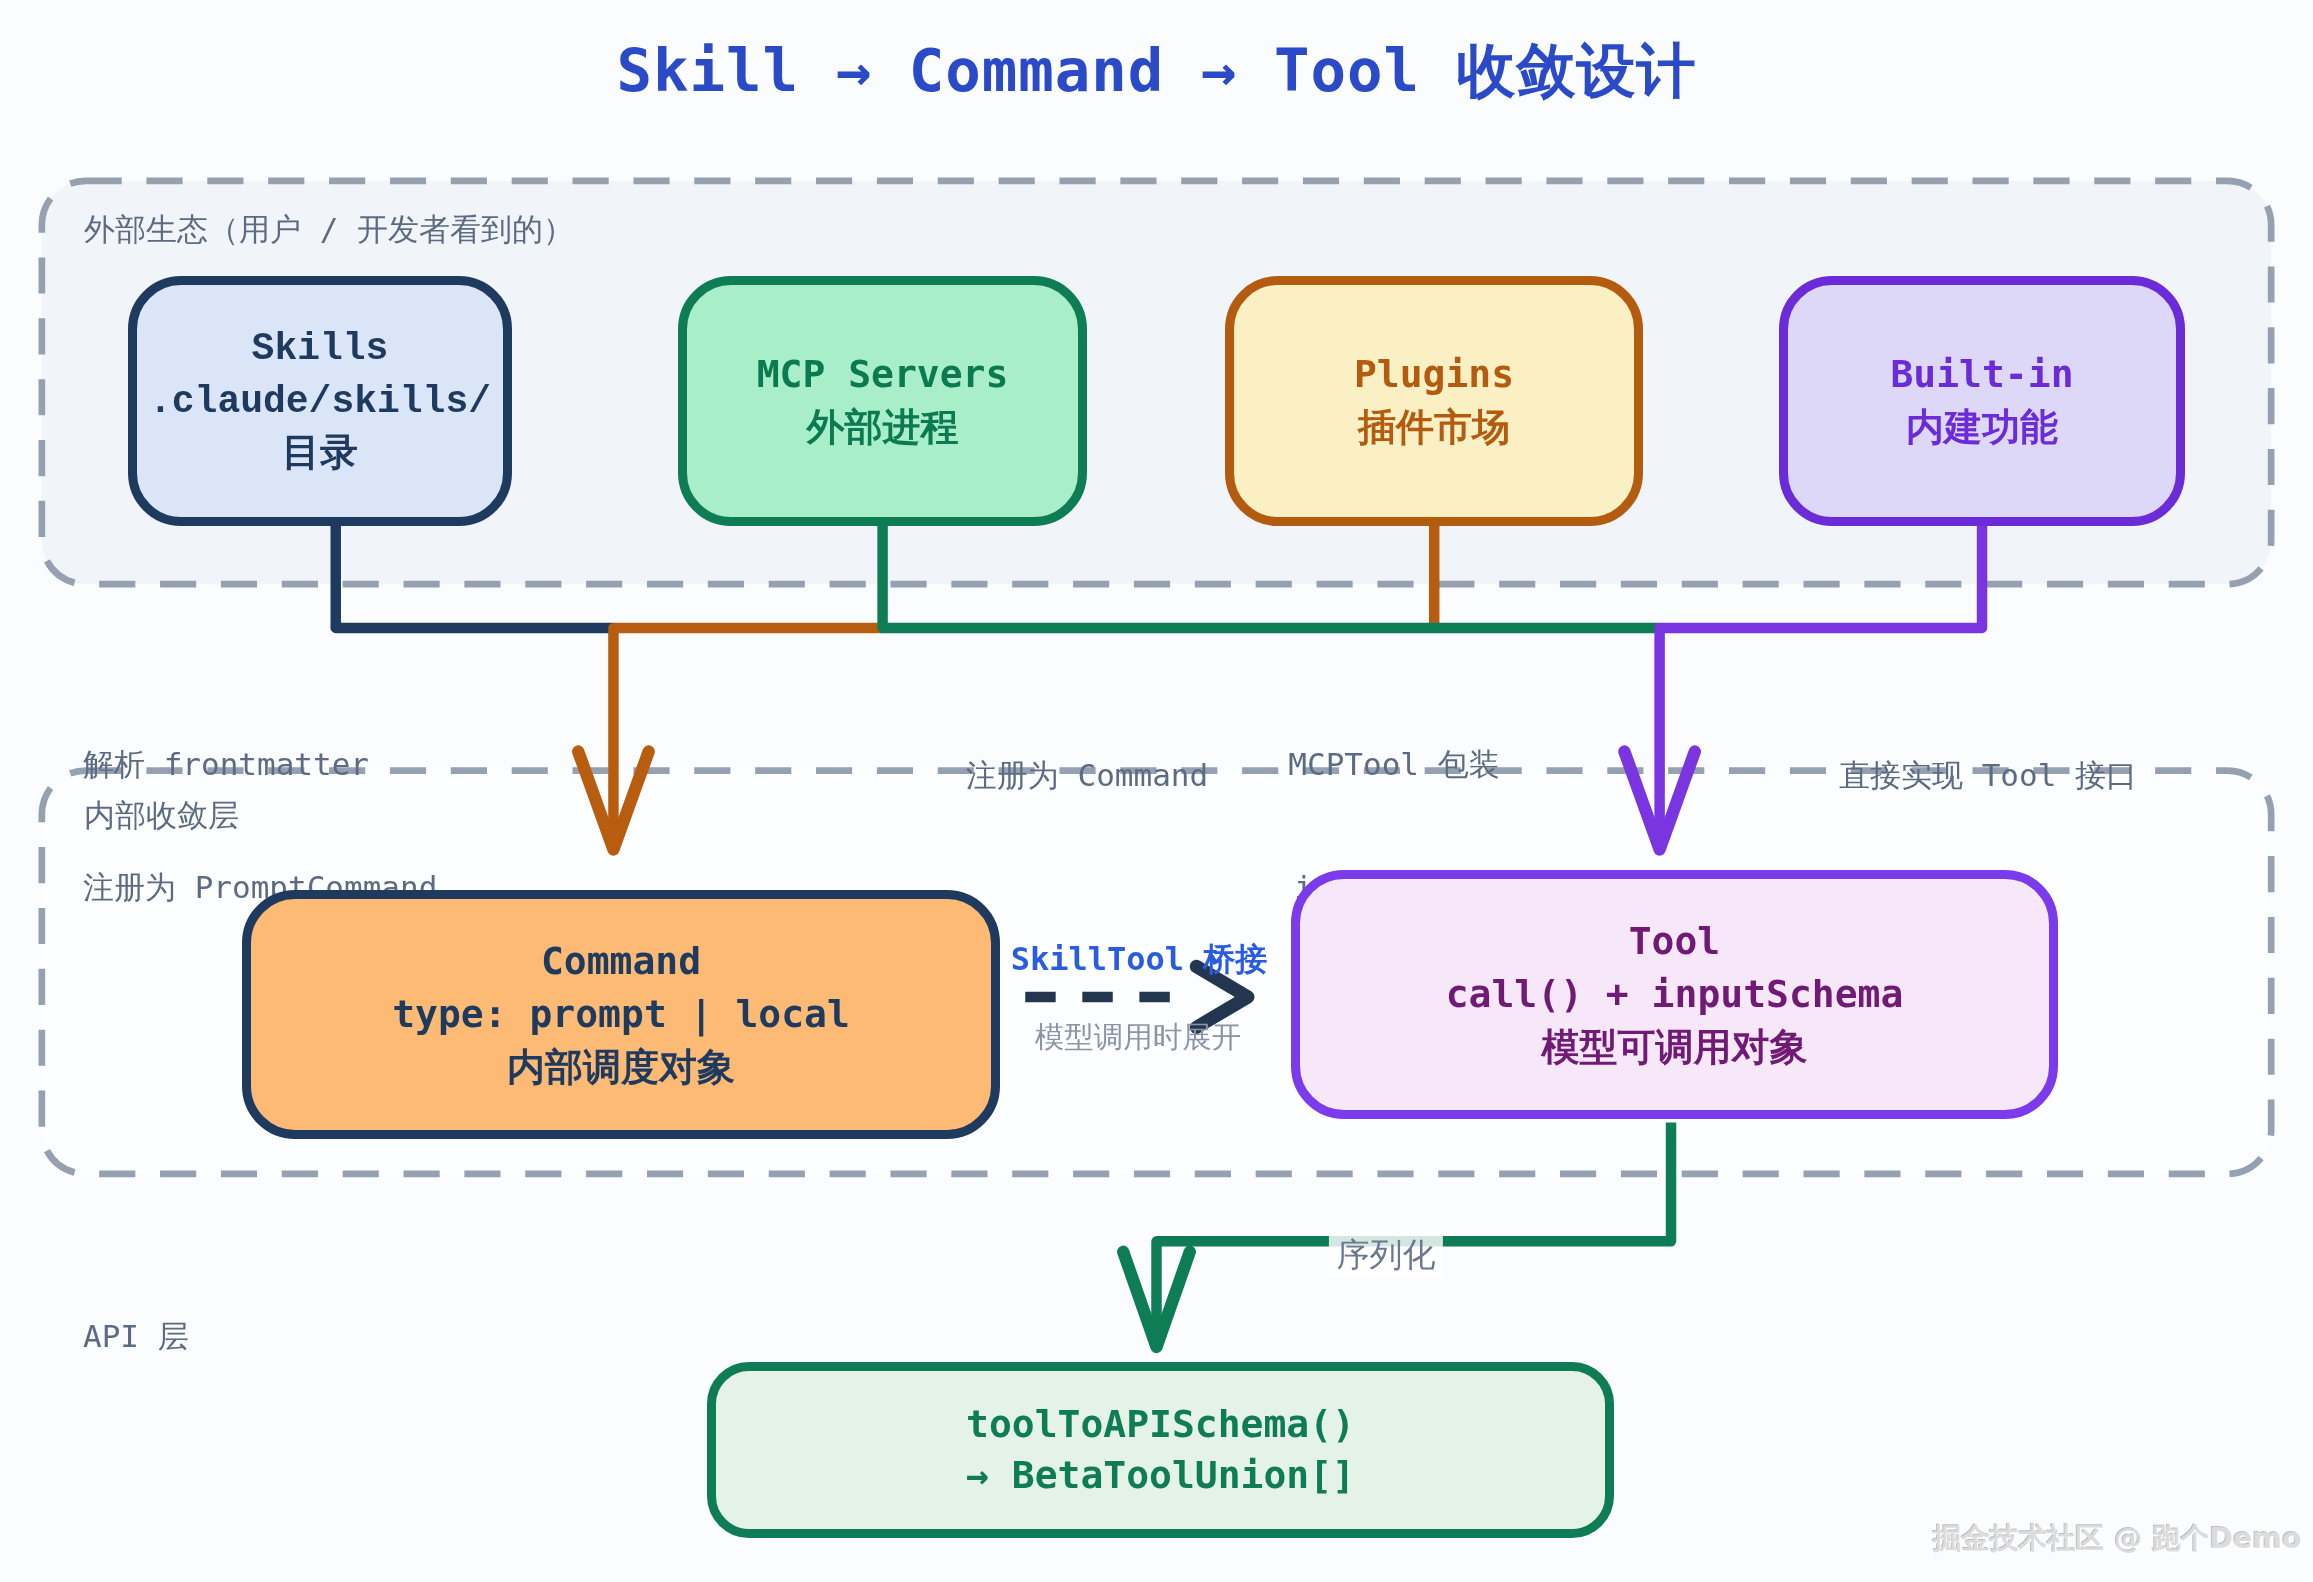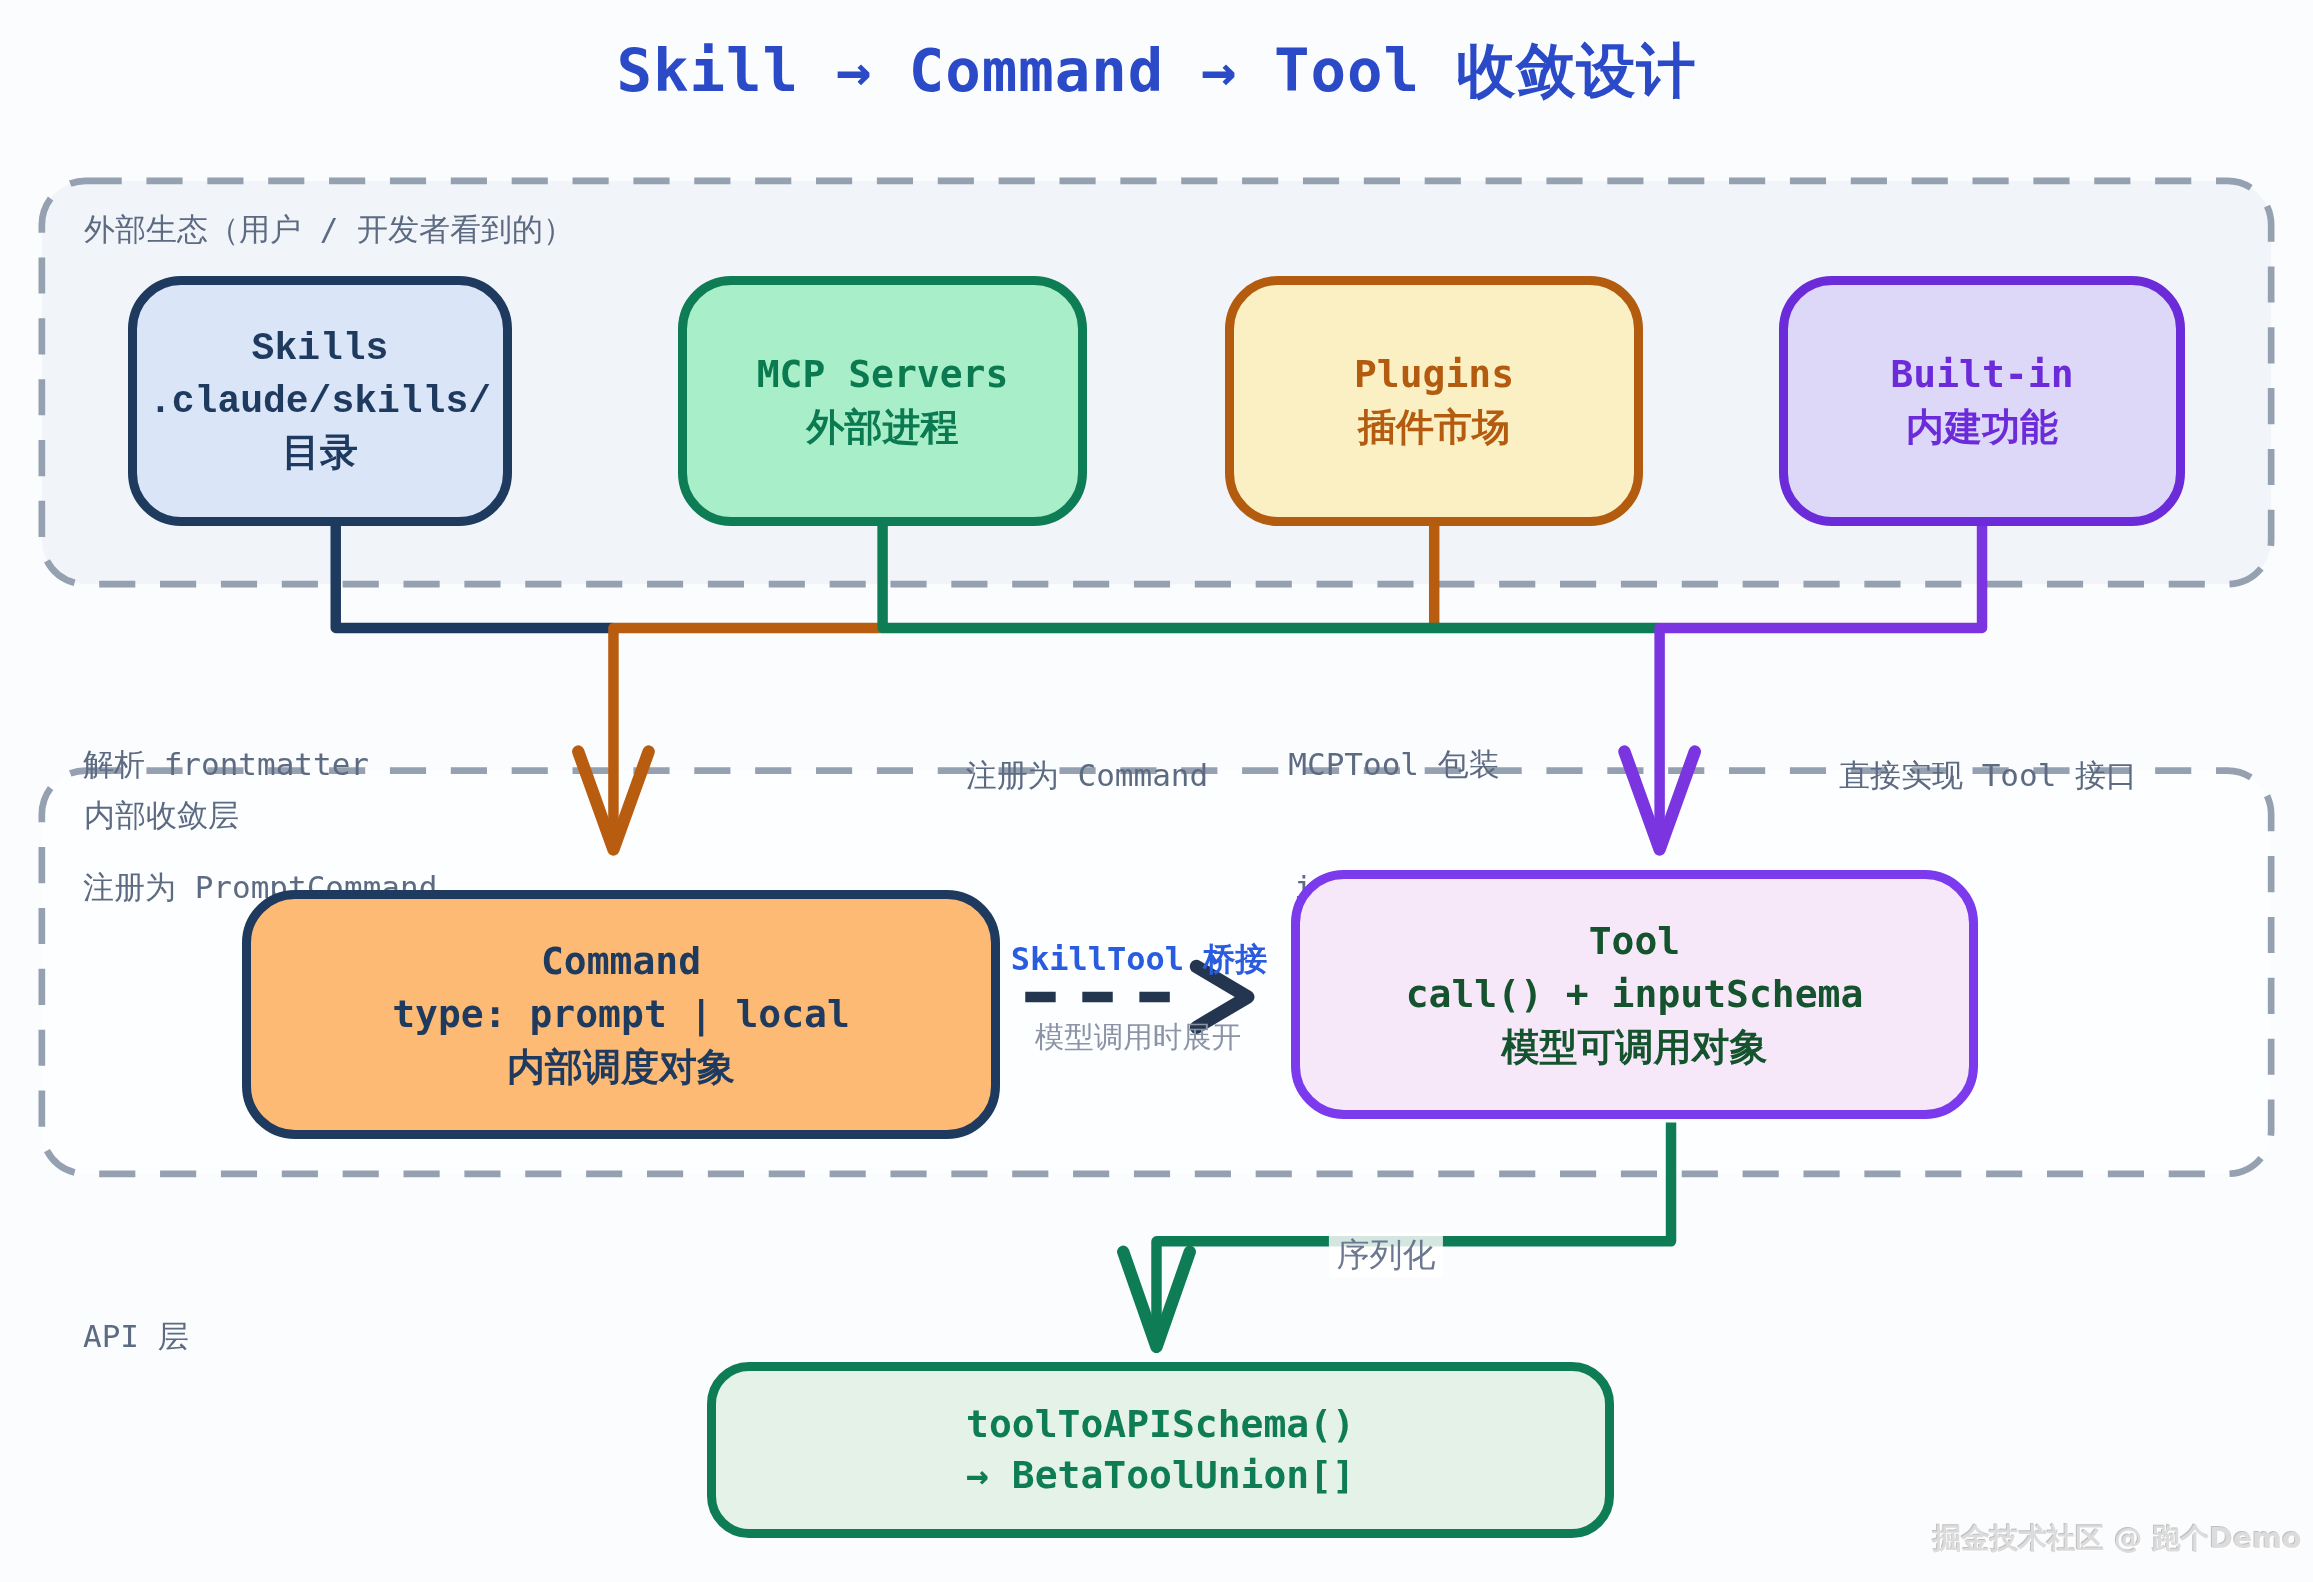--- a/index.html
+++ b/index.html
@@ -32,21 +32,21 @@
     position:absolute; z-index:2; box-sizing:border-box;
     display:flex; flex-direction:column; align-items:center; justify-content:center;
     border:9.5px solid; border-radius:53px; text-align:center;
     font-size:38px; font-weight:700; line-height:53px; white-space:pre;
   }
   #box-skills  { left:128px;  top:276px; width:384px; height:250px; border-color:#1e3a5f; background:#dbe5f8; color:#1e3a5f;font-family:Liberation Mono, monospace; }
   #box-mcp     { left:678px;  top:276px; width:409px; height:250px; border-color:#0e7d55; background:#a8eec9; color:#0b7a50; }
   #box-plugins { left:1225px; top:276px; width:418px; height:250px; border-color:#b35c0f; background:#fbf0c3; color:#b35c0f; }
   #box-builtin { left:1779px; top:276px; width:406px; height:250px; border-color:#6c2bd9; background:#ded8f8; color:#6c2bd9; }
   #box-command { left:242px;  top:890px; width:758px; height:249px; border-color:#1e3a5f; background:#fdba74; color:#1e3a5f; }
-  #box-tool    { left:1291px; top:870px; width:687px; height:249px; border-color:#7c3aed; background:#f6e8f9; color:#14532d; }
+  #box-tool    { left:1291px; top:870px; width:767px; height:249px; border-color:#7c3aed; background:#f6e8f9; color:#701a75; }
   #box-api     { left:707px;  top:1362px; width:907px; height:176px; border-color:#0e7d55; background:#e4f2e7; color:#0e7d55; border-radius:42px; line-height:51px; }
 
   .bridge-title {
     position:absolute; left:1139px; top:938px; transform:translateX(-50%); z-index:2;
     font-size:32px; font-weight:700; color:#2a5ce0; white-space:pre;
   }
   .bridge-sub {
     position:absolute; left:1138px; top:1018px; transform:translateX(-50%); z-index:2;
     font-size:29.5px; color:#8b94a6; white-space:pre;
   }

